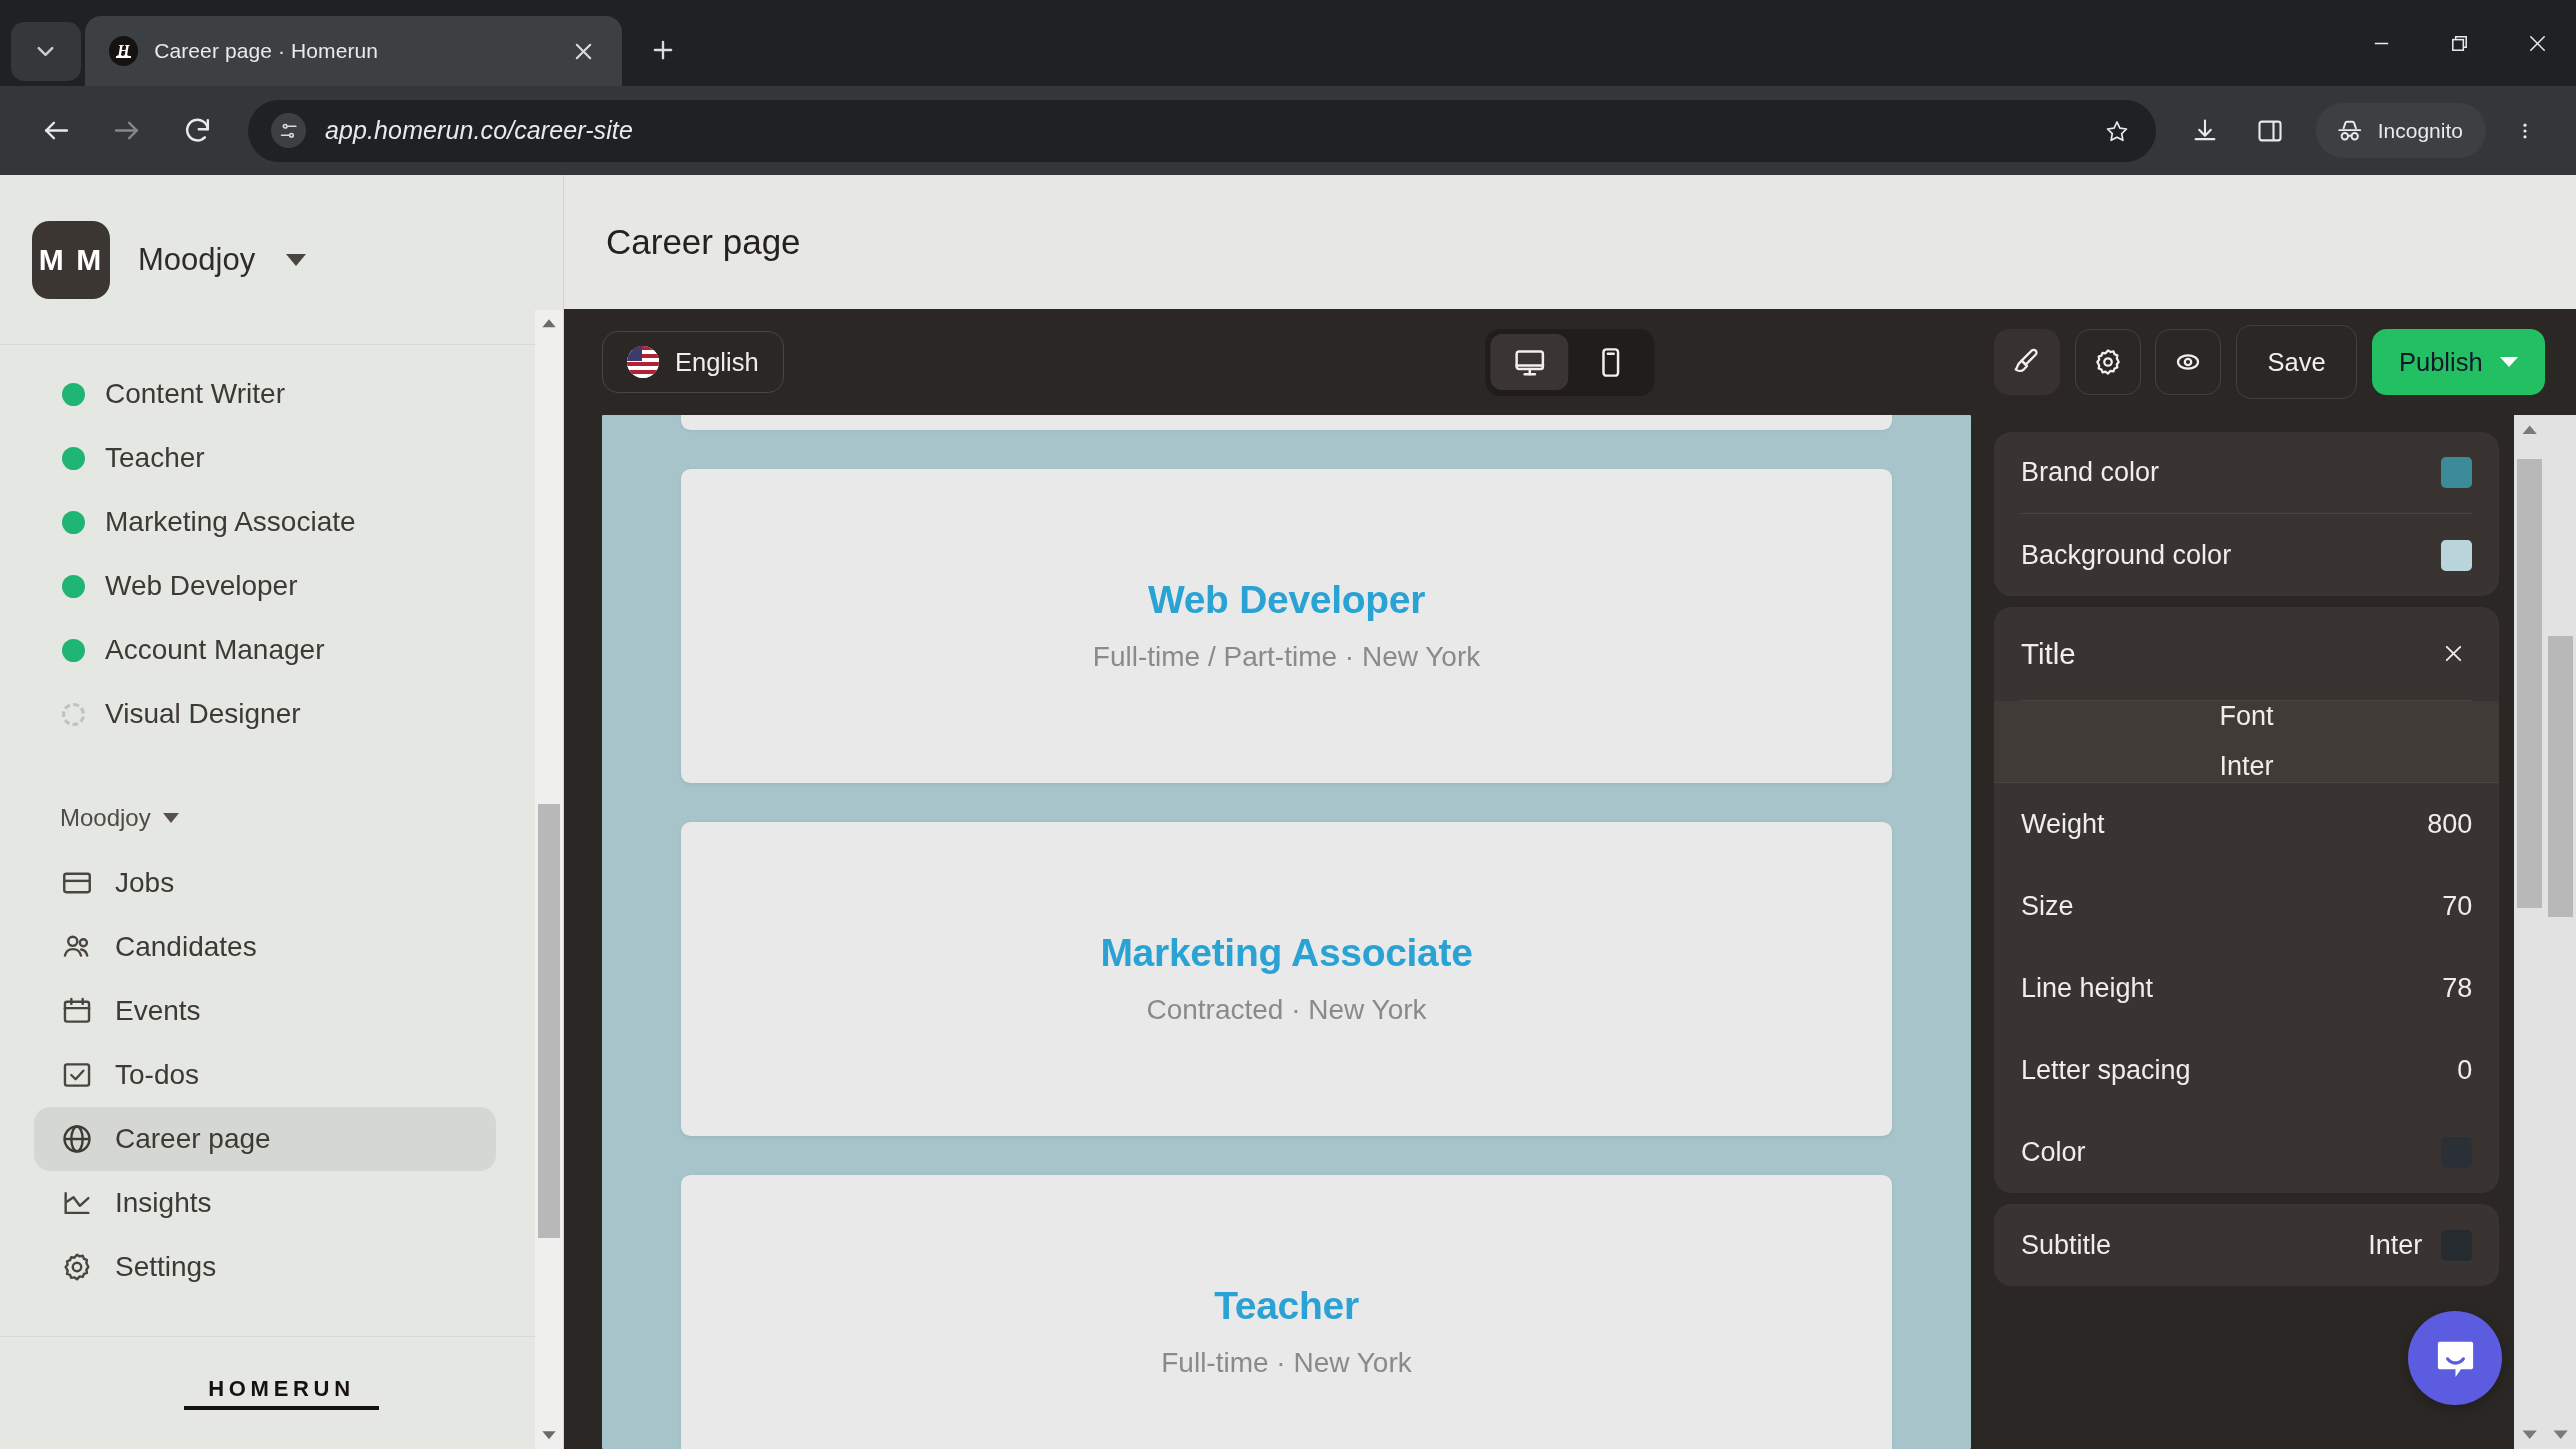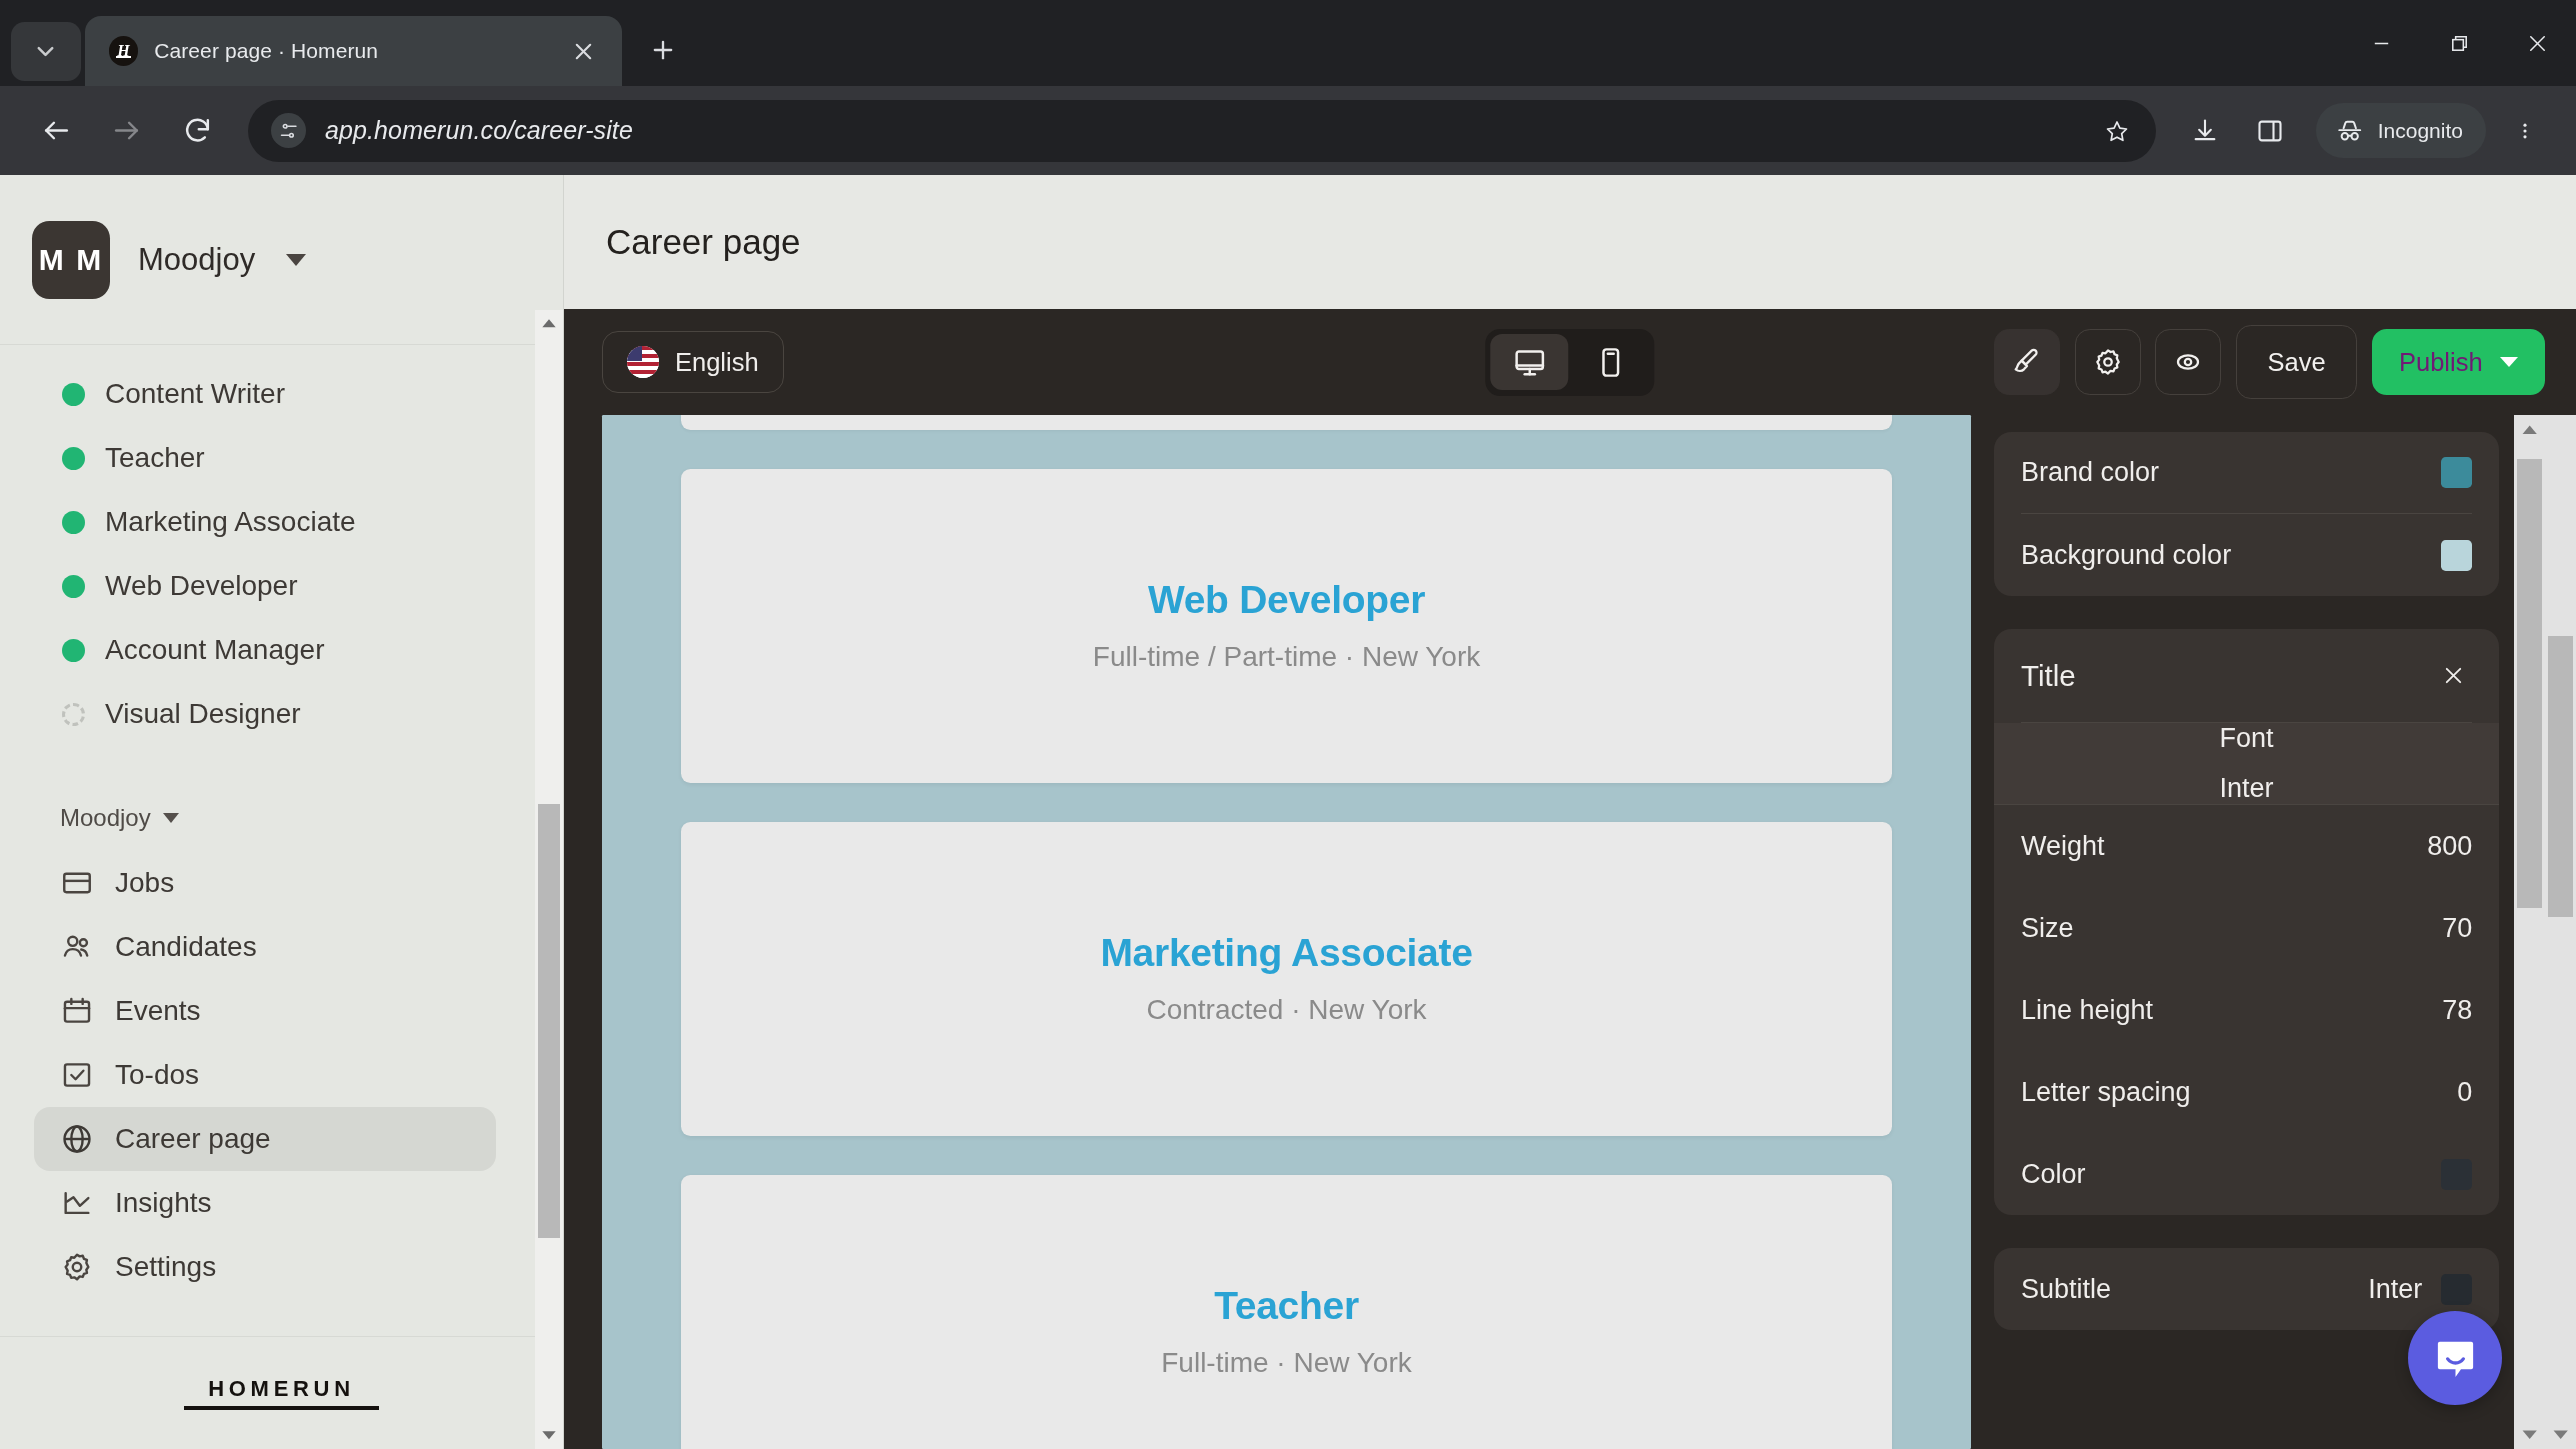--- a/index.html
+++ b/index.html
@@ -151,21 +151,21 @@
   .tb-right { margin-left:auto; display:flex; align-items:center; gap:14.8px; }
   .rt-btn { width:66px; height:66px; border-radius:14.8px; border:1px solid #45403c; display:flex; align-items:center; justify-content:center; }
   .rt-btn.filled { background:#373230; border-color:#373230; }
   .rt-btn svg { width:32px; height:32px; }
   .save-btn {
     height:74px; min-width:121px; border-radius:14.8px; border:1px solid #45403c;
     display:flex; align-items:center; justify-content:center; color:#f2f0ee; font-size:25.5px; padding:0 23px;
   }
   .publish-btn {
     height:66px; border-radius:14.8px; background:#22c063; display:flex; align-items:center;
-    gap:17.4px; padding:0 27px; color:#701a75; font-size:25.5px; font-weight:500;
+    gap:17.4px; padding:0 27px; color:#0f172a; font-size:25.5px; font-weight:500;
   }
   .publish-caret { width:0;height:0;border-left:9.4px solid transparent;border-right:9.4px solid transparent;border-top:10.7px solid #fff; }
 
   .editor-body { flex:1; display:flex; min-height:0; padding:0 0 0 38px; position:relative; }
 
   
   .preview {
     flex:1; background:#a7c4cb; margin-right:0; border-radius:1.3px; overflow:hidden; position:relative;
     max-width:1369px;
   }
@@ -174,21 +174,21 @@
     background:#e9e9e9; border-radius:0 0 9.4px 9.4px; height:16px; margin-top:-1.3px; box-shadow:0 1.3px 3.4px rgba(0,0,0,.05);
   }
   .pv-card {
     background:#e9e9e9; border-radius:9.4px; height:314px; display:flex; flex-direction:column;
     align-items:center; justify-content:center; gap:19px; box-shadow:0 1.3px 4px rgba(0,0,0,.06);
   }
   .pv-title { font-size:39px; font-weight:800; color:#2aa3d4; letter-spacing:-0.3px; }
   .pv-sub { font-size:28px; color:#8a8a8a; }
 
   
-  .props { width:543px; flex:0 0 543px; padding:17.4px 14.8px 0 23px; display:flex; flex-direction:column; gap:33px; overflow:hidden; }
+  .props { width:543px; flex:0 0 543px; padding:17.4px 14.8px 0 23px; display:flex; flex-direction:column; gap:11px; overflow:hidden; }
   .prop-card { background:#393431; border-radius:17.4px; padding:0 27px; }
   .prop-row { height:82px; display:flex; align-items:center; justify-content:space-between; }
   .prop-row.bordered { border-bottom:0.7px solid #4a4541; }
   .prop-label { font-size:27px; color:#f0eeec; }
   .prop-value { font-size:27px; color:#f0eeec; }
   .swatch { width:31px; height:31px; border-radius:4.7px; }
   .close-x { width:38px; height:38px; display:flex; align-items:center; justify-content:center; }
   .close-x svg { width:23px; height:23px; }
   .prop-head { height:94px; display:flex; align-items:center; justify-content:space-between; border-bottom:0.7px solid #4a4541; }
   .prop-head .prop-label { font-size:29.5px; }

